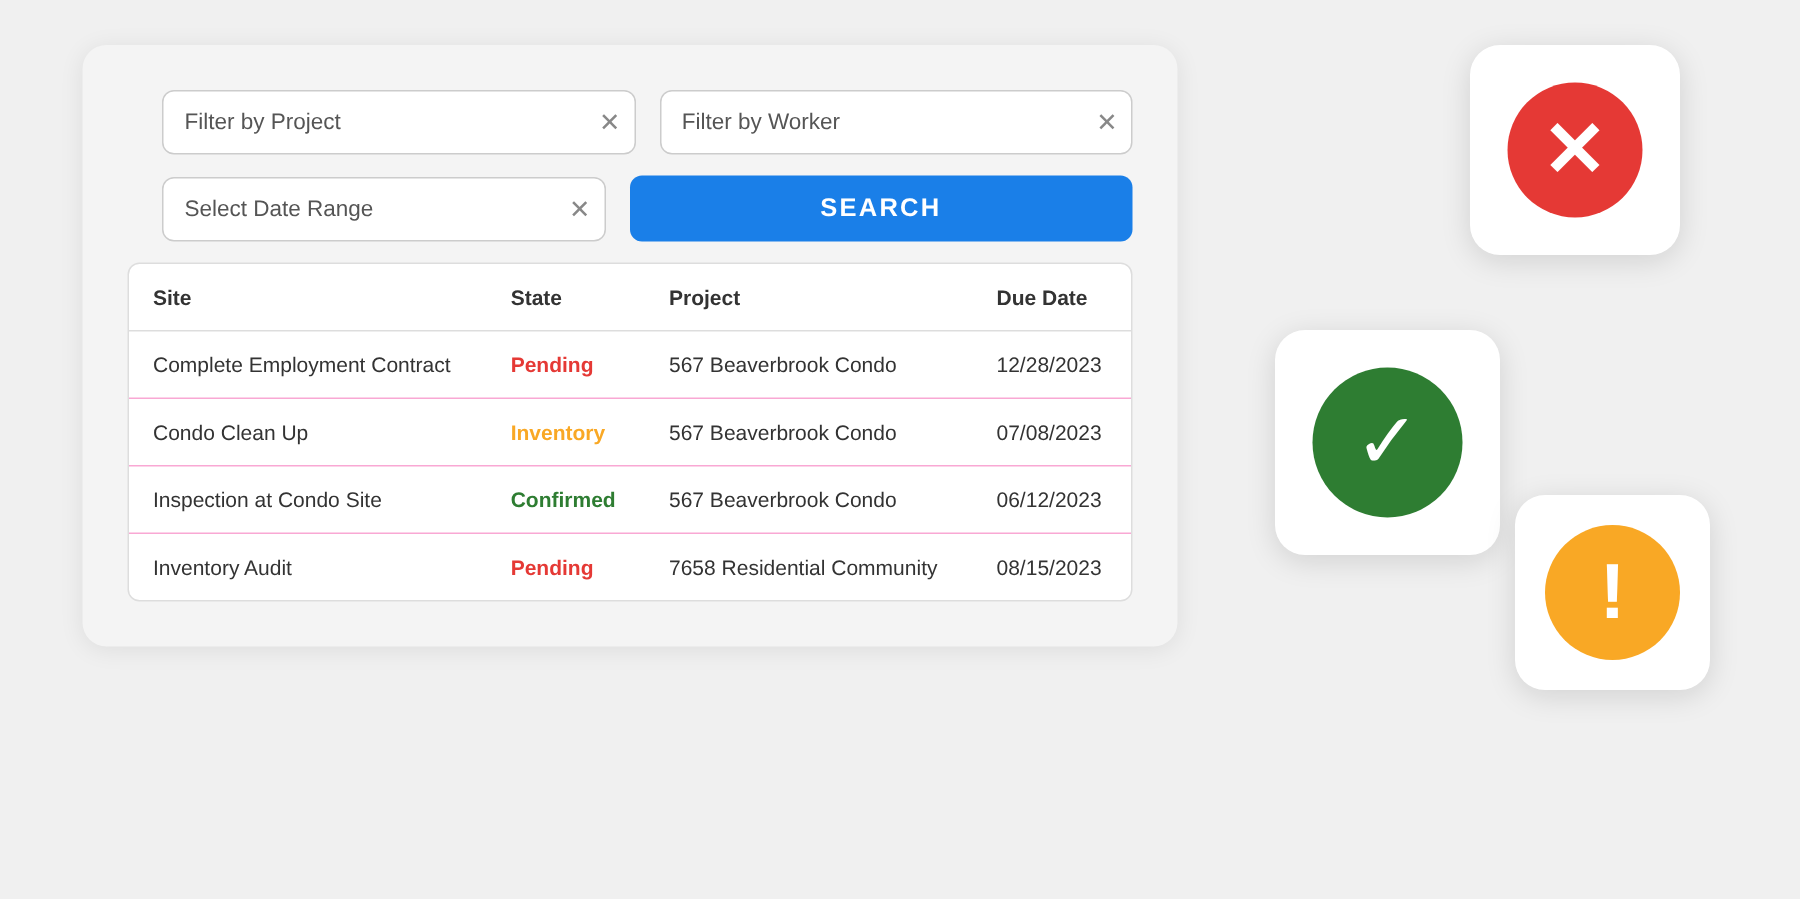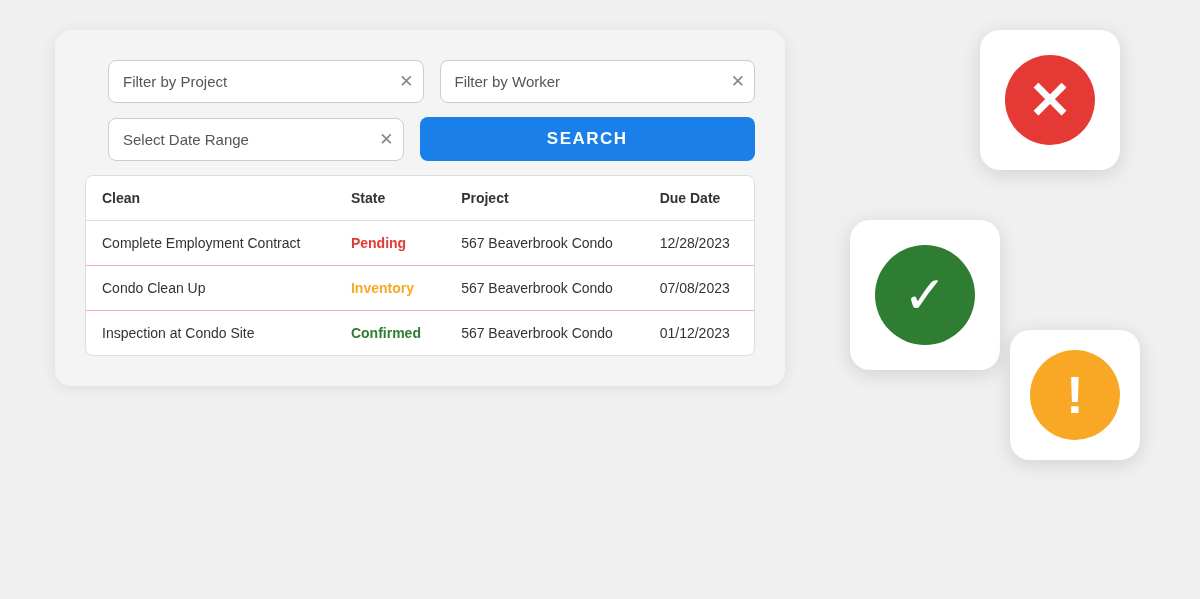--- a/index.html
+++ b/index.html
@@ -212,21 +212,21 @@
       <input type="text" placeholder="Select Date Range" style="">
       <button class="clear-btn">✕</button>
     </div>
     <button class="search-btn">SEARCH</button>
   </div>
 
   <div class="table-container">
     <table>
       <thead>
         <tr>
-          <th>Clean</th>
+          <th>Site</th>
           <th>State</th>
           <th>Project</th>
           <th>Due Date</th>
         </tr>
       </thead>
       <tbody id="table-body">
       <tr>
             <td>Complete Employment Contract</td>
             <td class="state-pending">Pending</td>
             <td>567 Beaverbrook Condo</td>
@@ -235,21 +235,27 @@
           <tr>
             <td>Condo Clean Up</td>
             <td class="state-accepted">Inventory</td>
             <td>567 Beaverbrook Condo</td>
             <td>07/08/2023</td>
           </tr>
           <tr>
             <td>Inspection at Condo Site</td>
             <td class="state-confirmed">Confirmed</td>
             <td>567 Beaverbrook Condo</td>
-            <td>01/12/2023</td>
+            <td>06/12/2023</td>
+          </tr>
+          <tr>
+            <td>Inventory Audit</td>
+            <td class="state-pending">Pending</td>
+            <td>7658 Residential Community</td>
+            <td>08/15/2023</td>
           </tr>
         </tbody>
     </table>
   </div>
 </div>
 
 <div class="icon-card icon-card-red">
   <div class="circle-icon circle-red">
     <span class="x-mark">✕</span>
   </div>

